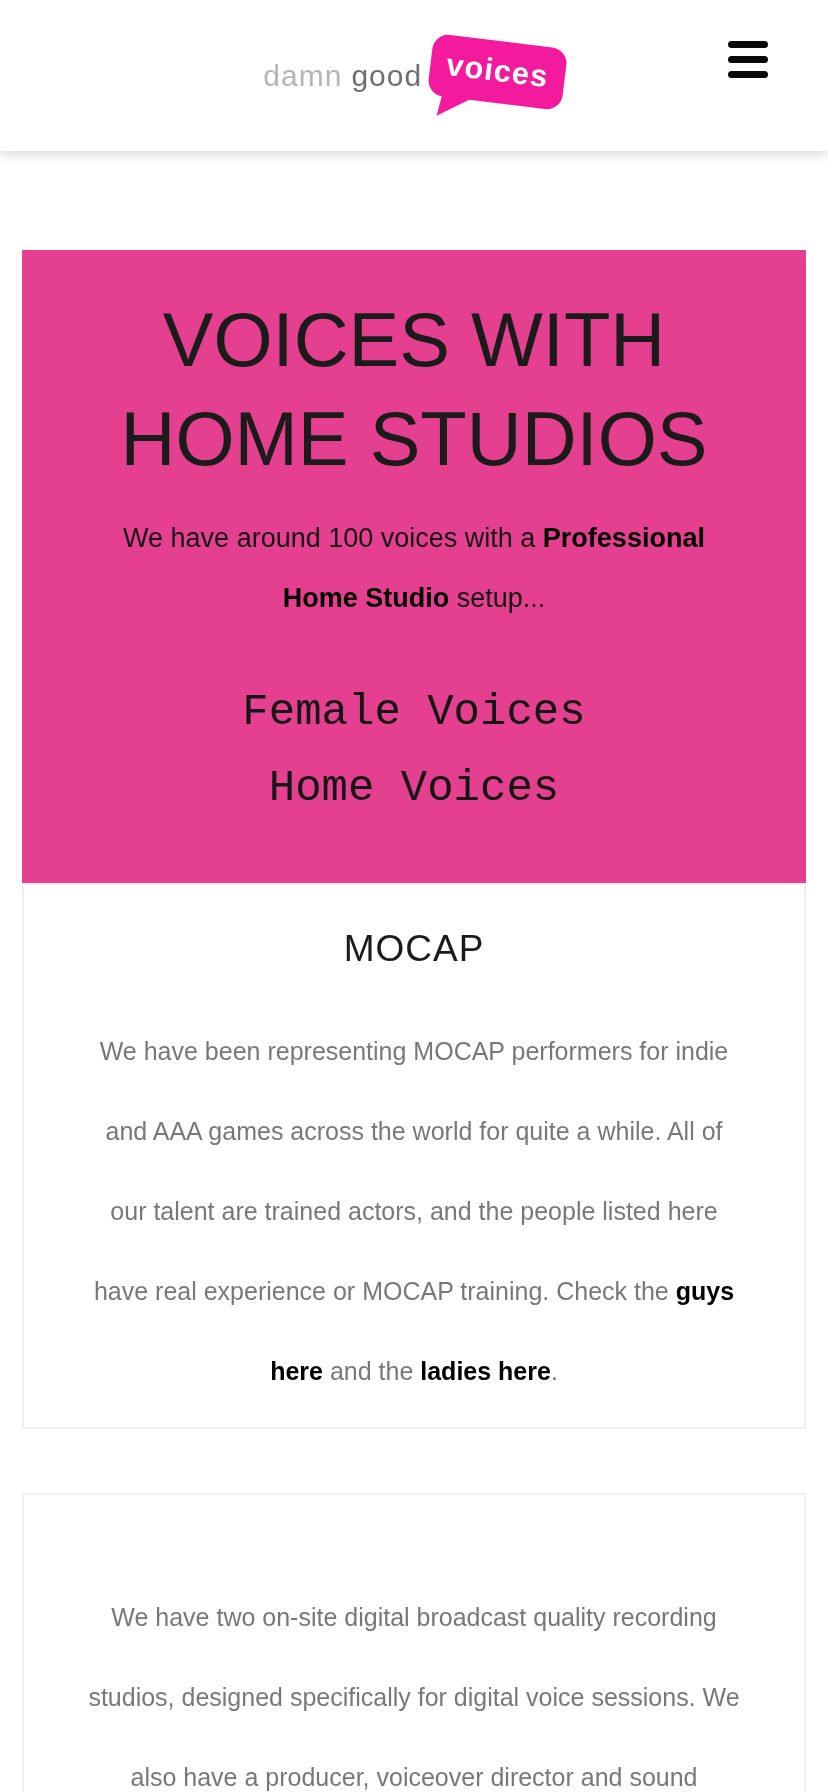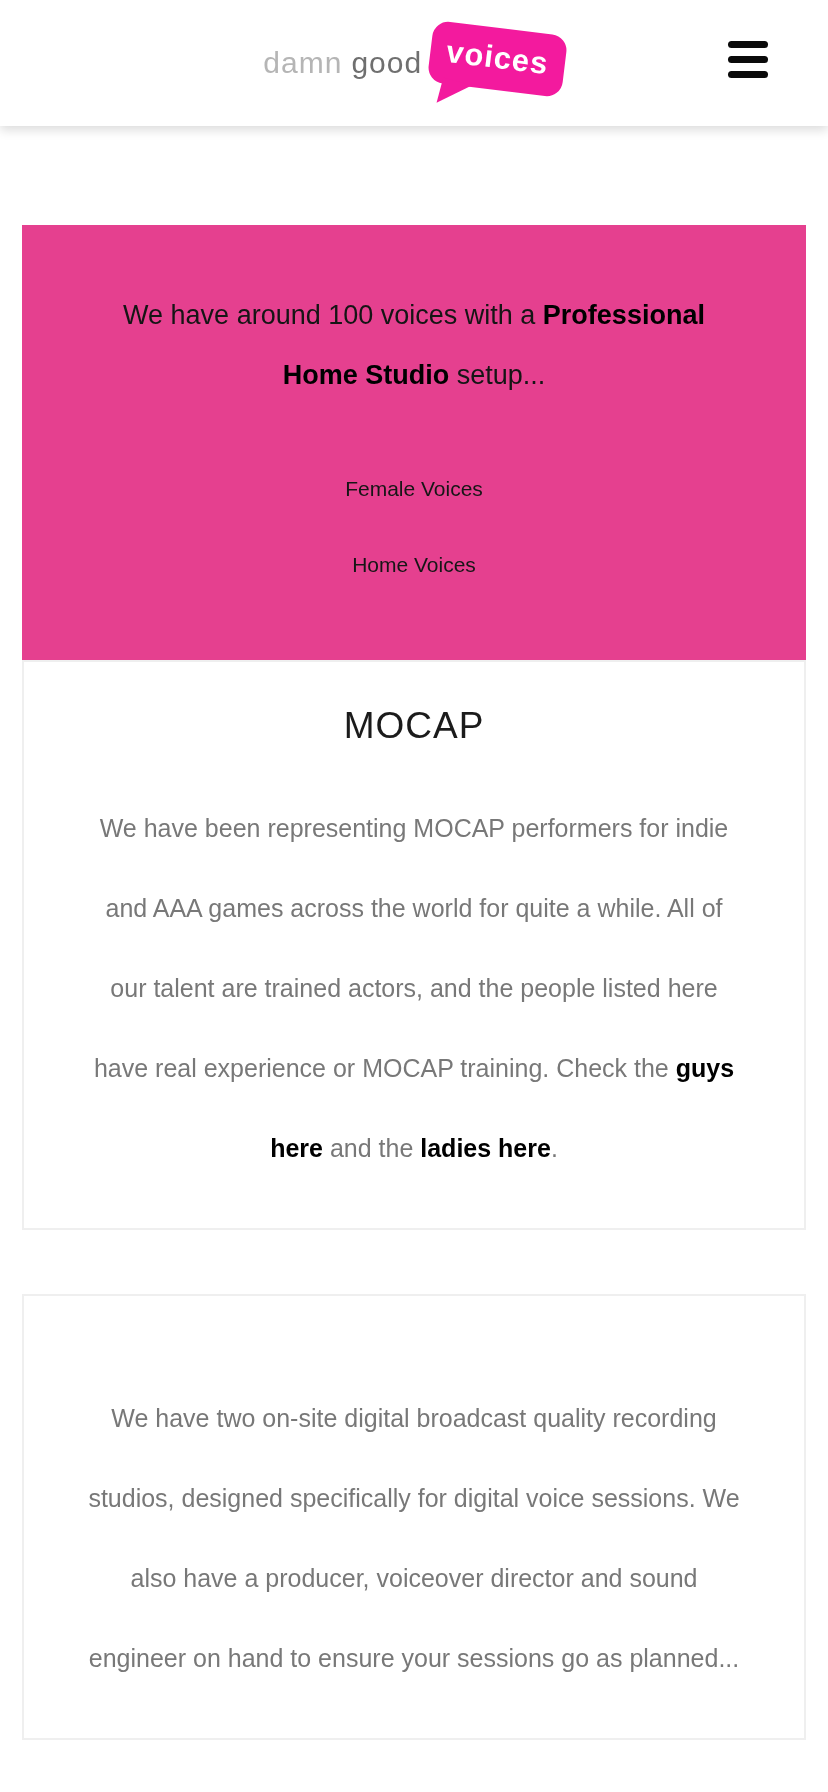--- a/index.html
+++ b/index.html
@@ -7,21 +7,21 @@
     --logo-pink:#f31a9e;
     --body-gray:#787878;
     --ink:#1b1b1b;
   }
   *{box-sizing:border-box;margin:0;padding:0;}
   html,body{width:828px;height:1792px;overflow:hidden;}
   body{background:#ffffff;font-family:"Liberation Sans",sans-serif;position:relative;}
 
   
   .header{
-    position:relative;height:126px;background:#fff;
+    position:relative;height:151px;background:#fff;
     box-shadow:0 4px 10px rgba(0,0,0,0.14);
     display:flex;align-items:center;justify-content:center;
   }
   .logo{display:flex;align-items:center;font-size:30px;cursor:pointer;}
   .logo-damn{color:#b5b5b5;font-weight:400;letter-spacing:1px;}
   .logo-good{color:#6f6f6f;font-weight:400;margin-left:9px;letter-spacing:1px;}
   .logo-bubble{
     position:relative;margin-left:8px;margin-top:-8px;
     background:var(--logo-pink);color:#fff;font-weight:700;font-size:31px;
     padding:12px 16px 14px;border-radius:16px;transform:rotate(7deg);
@@ -52,29 +52,29 @@
     font-size:76px;font-weight:300;color:var(--ink);
     line-height:99px;letter-spacing:0;
   }
   .hero-title span{display:block;}
   .hero-intro{
     margin:20px 60px 0;font-size:27px;line-height:60px;color:#151515;
   }
   .hero-intro b{color:#000;}
   .hero-links{margin-top:64px;}
   .hero-link{
-    display:block;font-size:21px;line-height:40px;color:#161616;
-    text-decoration:none;cursor:pointer;
+    display:block;font-size:44px;line-height:40px;color:#161616;
+    text-decoration:none;cursor:pointer;font-family:Liberation Mono, monospace;
   }
   .hero-link + .hero-link{margin-top:36px;}
 
   
   .card{
     background:#fff;border:2px solid #efefef;
-    text-align:center;padding:42px 62px 40px;
+    text-align:center;padding:42px 62px 16px;
   }
   .card-title{
     font-size:37px;font-weight:400;color:var(--ink);
     line-height:44px;letter-spacing:1px;
   }
   .card-text{
     margin-top:40px;font-size:25px;line-height:80px;color:var(--body-gray);
     font-weight:400;
   }
   .card-text b{color:#000;}
@@ -95,20 +95,24 @@
   <button class="menu-btn" aria-label="menu">
     <span class="bar"></span>
     <span class="bar"></span>
     <span class="bar"></span>
   </button>
 </header>
 
 <main class="main">
 
   <section class="hero">
+    <h1 class="hero-title">
+      <span>VOICES WITH</span>
+      <span>HOME STUDIOS</span>
+    </h1>
     <p class="hero-intro"><span>We have around 100 voices with a </span><b>Professional Home Studio</b><span> setup...</span></p>
     <nav class="hero-links">
       <a class="hero-link">Female Voices</a>
       <a class="hero-link">Home Voices</a>
     </nav>
   </section>
 
   <section class="card card-mocap">
     <h2 class="card-title">MOCAP</h2>
     <p class="card-text"><span>We have been representing MOCAP performers for indie and AAA games across the world for quite a while. All of our talent are trained actors, and the people listed here have real experience or MOCAP training. Check the </span><b class="inline-link">guys here</b><span> and the </span><b class="inline-link">ladies here</b><span>.</span></p>

